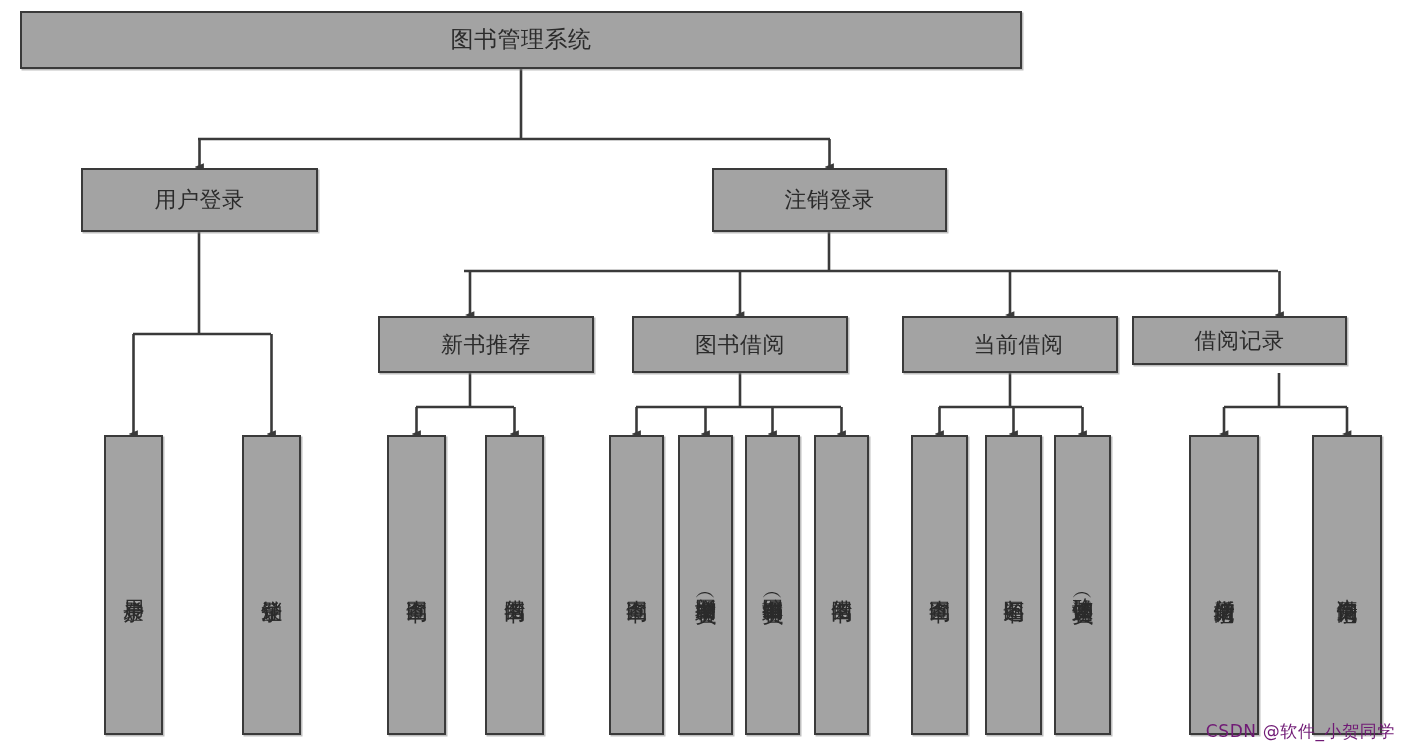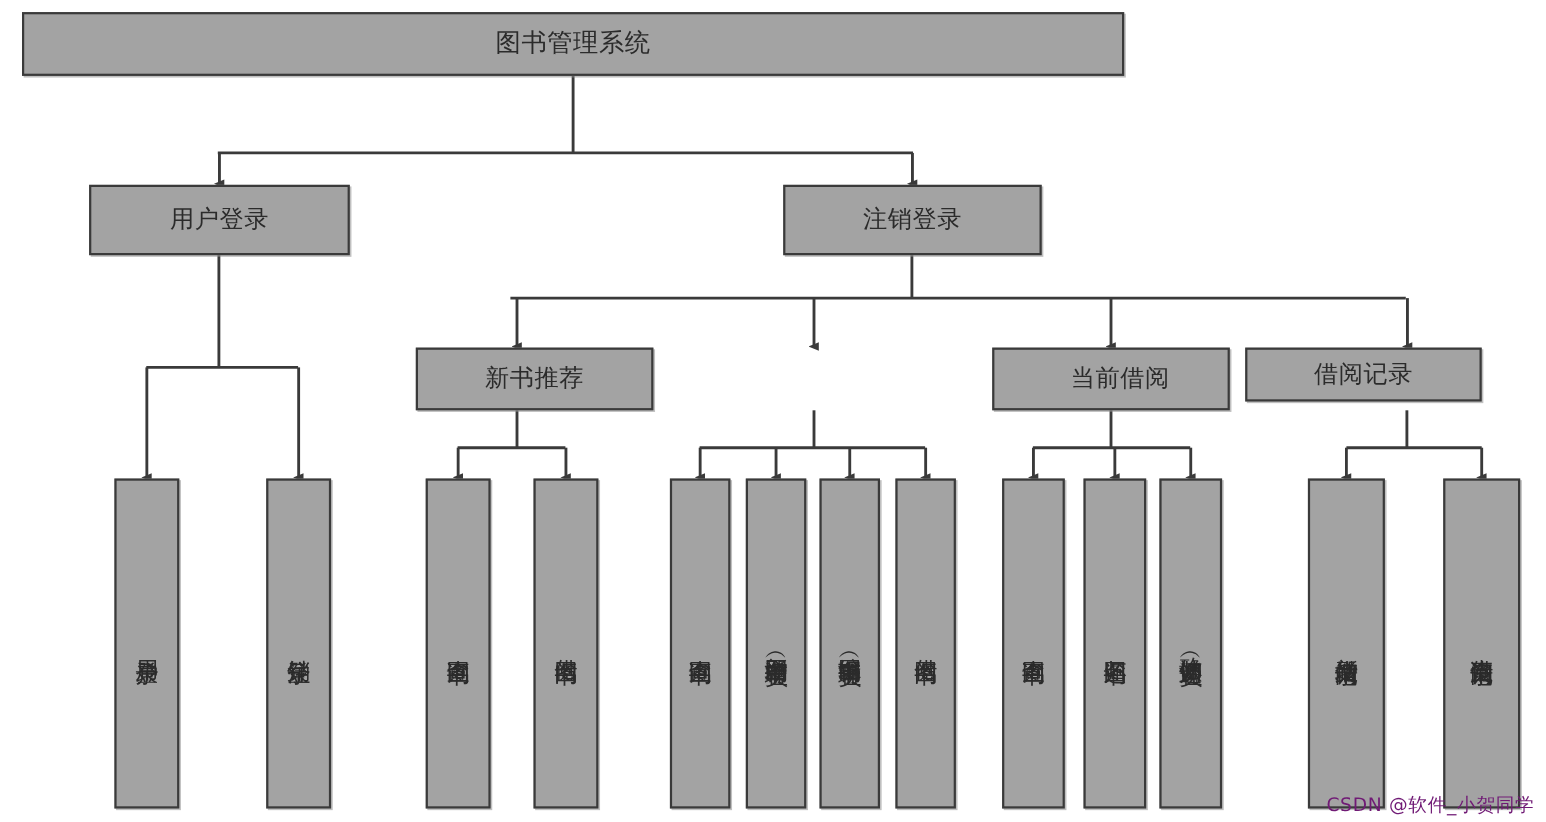--- a/index.html
+++ b/index.html
@@ -115,20 +115,23 @@
   <div class="node" style="left: 81px; top: 168px; width: 237px; height: 64px;">
     <span class="lbl">用户登录</span>
   </div>
   <div class="node" style="left: 712px; top: 168px; width: 235px; height: 64px;">
     <span class="lbl">注销登录</span>
   </div>
 
   <div class="node" style="left: 362px; top: 316px; width: 216px; height: 57px; margin-left: 16px;">
     <span class="lbl">新书推荐</span>
   </div>
+  <div class="node" style="left: 632px; top: 316px; width: 216px; height: 57px;">
+    <span class="lbl">图书借阅</span>
+  </div>
   <div class="node" style="left: 902px; top: 316px; width: 216px; height: 57px; padding-left: 17px;">
     <span class="lbl">当前借阅</span>
   </div>
   <div class="node" style="left: 1132px; top: 316px; width: 215px; height: 49px;">
     <span class="lbl">借阅记录</span>
   </div>
 
   <div class="node vert" style="left: 104px; top: 435px; width: 59px; height: 300px;">
     <span class="lbl">用户登录</span>
   </div>

